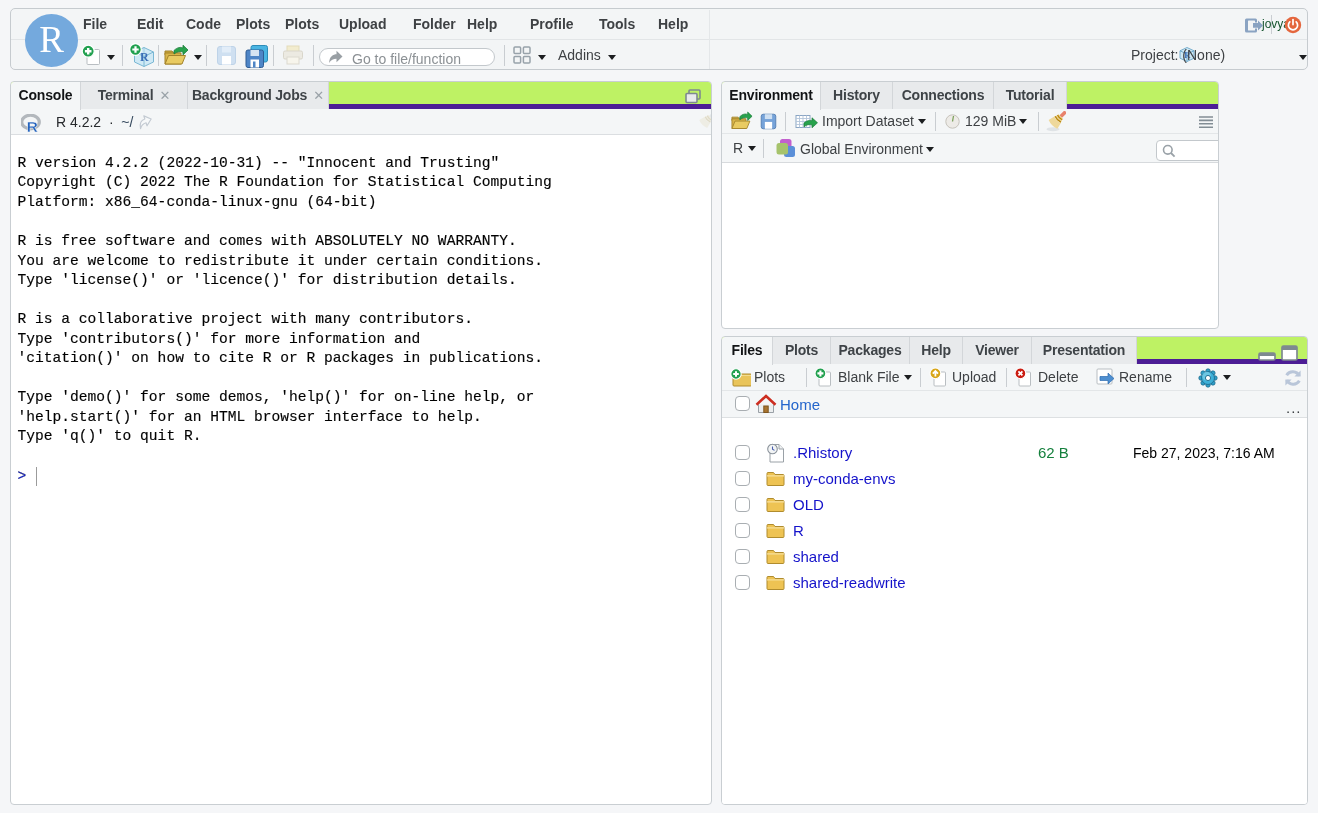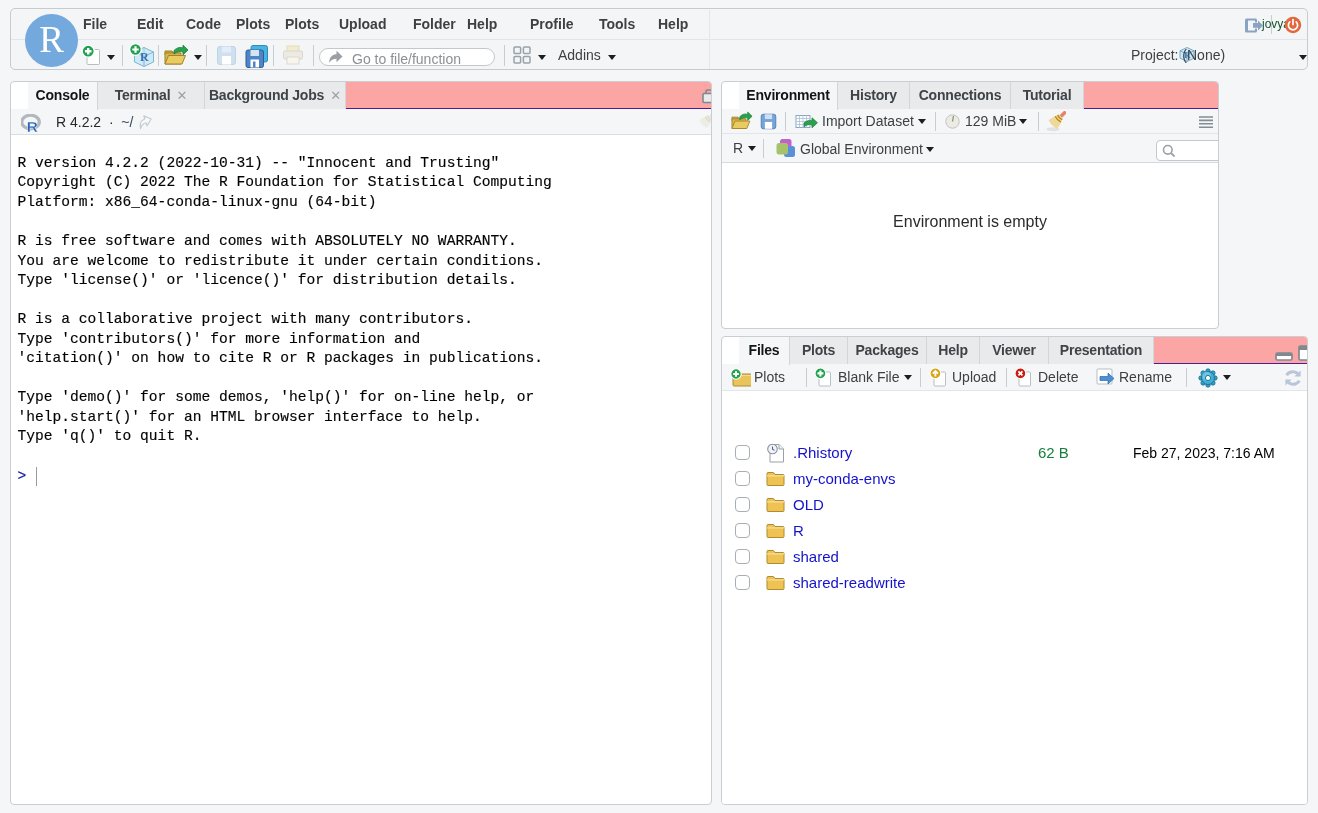--- a/index.html
+++ b/index.html
@@ -11,21 +11,21 @@
 #menurow{position:absolute;left:0;top:0;right:0;height:31px;border-bottom:1px solid #e2e5e7}
 .menu{position:absolute;top:0;height:31px;line-height:31px;font-size:14px;font-weight:bold;color:#3e4144}
 #toolrow{position:absolute;left:0;top:31px;right:0;height:30px}
 #avatar{position:absolute;left:14px;top:5px;width:53px;height:53px;border-radius:50%;background:#74a9dd;z-index:5;text-align:center;font-family:"Liberation Serif",serif;font-size:37px;color:#fff;line-height:51px}
 .vsep{position:absolute;width:1px;background:#c9cdd1;top:5px;height:21px}
 .tsep{position:absolute;width:1px;background:#c9cdd1}
 .caret{position:absolute;width:0;height:0;border-left:4px solid transparent;border-right:4px solid transparent;border-top:5px solid #1c1e20}
 .tlabel{position:absolute;font-size:14px;color:#3e4144;line-height:30px;top:0}
 
 .pane{position:absolute;background:#fff;border:1px solid #c9ced2;border-radius:4px;overflow:hidden}
-.tabstrip{position:absolute;left:17px;top:0;right:0;height:27px;background:#fca5a5;border-bottom:1px solid #4c1d95}
+.tabstrip{position:absolute;left:0;top:0;right:0;height:27px;background:#bef264;border-bottom:5px solid #4c1d95}
 .tab{position:absolute;top:0;height:27px;line-height:27px;text-align:center;font-size:14px;letter-spacing:-0.2px;font-weight:bold;color:#3e4347;background:#e8eaec;border-right:1px solid #d3d6d9}
 .tab.active{background:#f4f6f7;height:28px;color:#121416;z-index:2}
 .tab .x{font-weight:normal;color:#9aa2a8;font-size:13px;margin-left:6px;letter-spacing:0}
 .subbar{position:absolute;left:0;right:0;background:#f4f6f7}
 
 #console-pre{position:absolute;left:6.5px;top:71.8px;font-family:"Liberation Mono",monospace;font-size:14.6px;line-height:19.55px;color:#000;white-space:pre;-webkit-text-stroke:0.18px #222}
 #prompt-line b{color:#0717e0;font-weight:normal}
 
 .flink{font-size:15px;color:#1412ca;position:absolute}
 .cbx{position:absolute;width:15px;height:15px;border:1px solid #a9aeb2;border-radius:4px;background:#fff}
@@ -276,21 +276,20 @@
     </svg>
     <div class="tlabel" style="left:78px;top:0px">Global Environment</div>
     <div class="caret" style="left:204px;top:13px"></div>
     <div class="abs" style="left:434px;top:6px;width:141px;height:21px;background:#fff;border:1px solid #c3c8cc;border-radius:4px">
       <svg style="position:absolute;left:5px;top:3px" width="14" height="14" viewBox="0 0 14 14">
         <circle cx="5.8" cy="5.8" r="4.3" fill="none" stroke="#9aa2a8" stroke-width="1.6"></circle>
         <line x1="9" y1="9" x2="12.6" y2="12.6" stroke="#9aa2a8" stroke-width="1.8"></line>
       </svg>
     </div>
   </div>
-  <div style="position:absolute;left:0;right:0;top:131px;text-align:center;font-size:16px;color:#2b2b2b">Environment is empty</div>
 </div>
 
 <div class="pane" id="filespane" style="left:721px;top:336px;width:587px;height:469px">
   <div class="tabstrip">
     <div class="tab active" style="left:0;width:51px">Files</div>
     <div class="tab" style="left:51px;width:58px">Plots</div>
     <div class="tab" style="left:109px;width:79px">Packages</div>
     <div class="tab" style="left:188px;width:53px">Help</div>
     <div class="tab" style="left:241px;width:69px">Viewer</div>
     <div class="tab" style="left:310px;width:105px">Presentation</div>
@@ -357,20 +356,30 @@
     <div class="caret" style="left:501px;top:11px"></div>
     <svg class="abs" style="left:560px;top:3px" width="22" height="22" viewBox="0 0 22 22">
       <g fill="none" stroke="#b9c6d9" stroke-width="3">
         <path d="M4.6 8.2 a7.2 7.2 0 0 1 12.6 0.6"></path>
         <path d="M17.4 13.8 a7.2 7.2 0 0 1 -12.6 -0.6"></path>
       </g>
       <path d="M18.6 3.4 v6.2 h-6.2 z" fill="#b9c6d9"></path>
       <path d="M3.4 18.6 v-6.2 h6.2 z" fill="#b9c6d9"></path>
     </svg>
   </div>
+  <div class="subbar" id="files-bar2" style="top:54px;height:27px;border-bottom:1px solid #dde0e2;background:#f4f6f7">
+    <div class="cbx" style="left:13px;top:5px"></div>
+    <svg class="abs" style="left:33px;top:3px" width="22" height="20" viewBox="0 0 22 20">
+      <path d="M3.5 10.5 v8 h15 v-8" fill="#eceeef" stroke="#9aa1a7"></path>
+      <path d="M1.5 10.8 L11 2 l9.5 8.8" fill="none" stroke="#cc2d20" stroke-width="2.6"></path>
+      <rect x="8.8" y="12" width="4.4" height="6.5" fill="#a9742f" stroke="#7e5620"></rect>
+    </svg>
+    <div class="flink" style="left:58px;top:5px;color:#2465cc">Home</div>
+    <div class="abs" style="left:564px;top:3px;font-size:15px;color:#3c4043;letter-spacing:1px;line-height:27px">...</div>
+  </div>
   <div id="files-rows" style="position:absolute;left:0;right:0;top:103px;bottom:0;background:#fff">
 
     <div class="cbx" style="left:13px;top:5px"></div>
     <svg class="abs" style="left:44px;top:2px" width="20" height="22" viewBox="0 0 20 22">
       <path d="M4 2.5 h9 l4.5 4.5 v13 h-13.5 z" fill="#fff" stroke="#9aa1a7"></path>
       <path d="M13 2.5 v4.5 h4.5" fill="#f0f2f3" stroke="#9aa1a7"></path>
       <circle cx="6.5" cy="7" r="4.8" fill="#f2f4f5" stroke="#8a929a" stroke-width="1.1"></circle>
       <path d="M6.5 4.5 v2.7 l2 1.2" fill="none" stroke="#4a5faf" stroke-width="1.1"></path>
     </svg>
     <div class="flink" style="left:71px;top:4px">.Rhistory</div>

